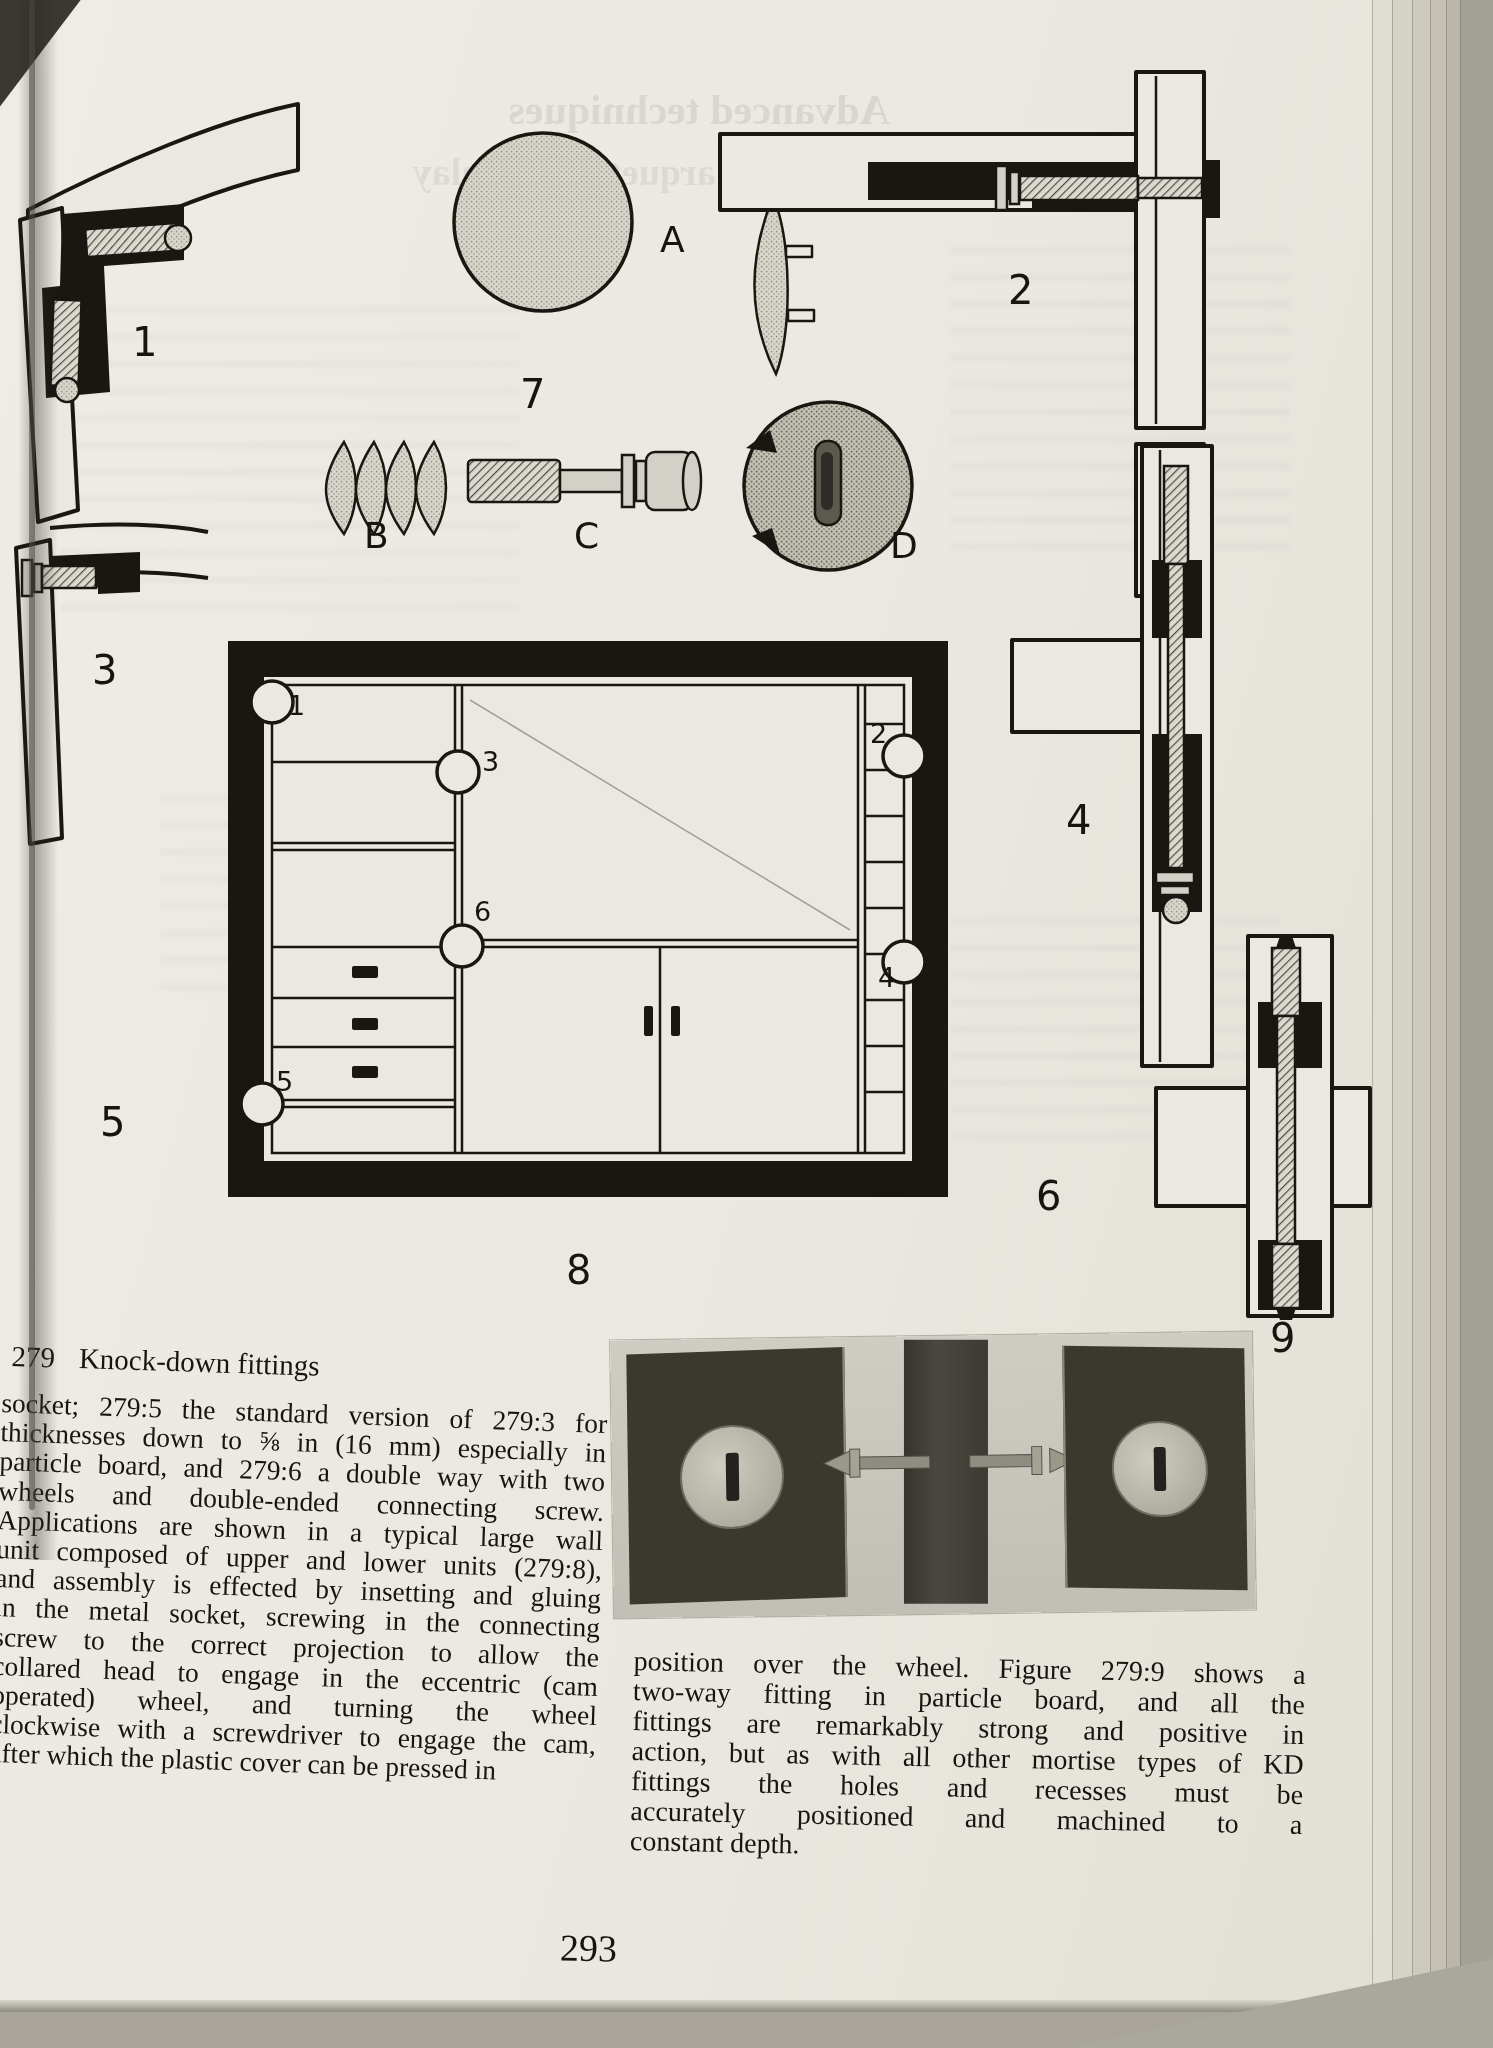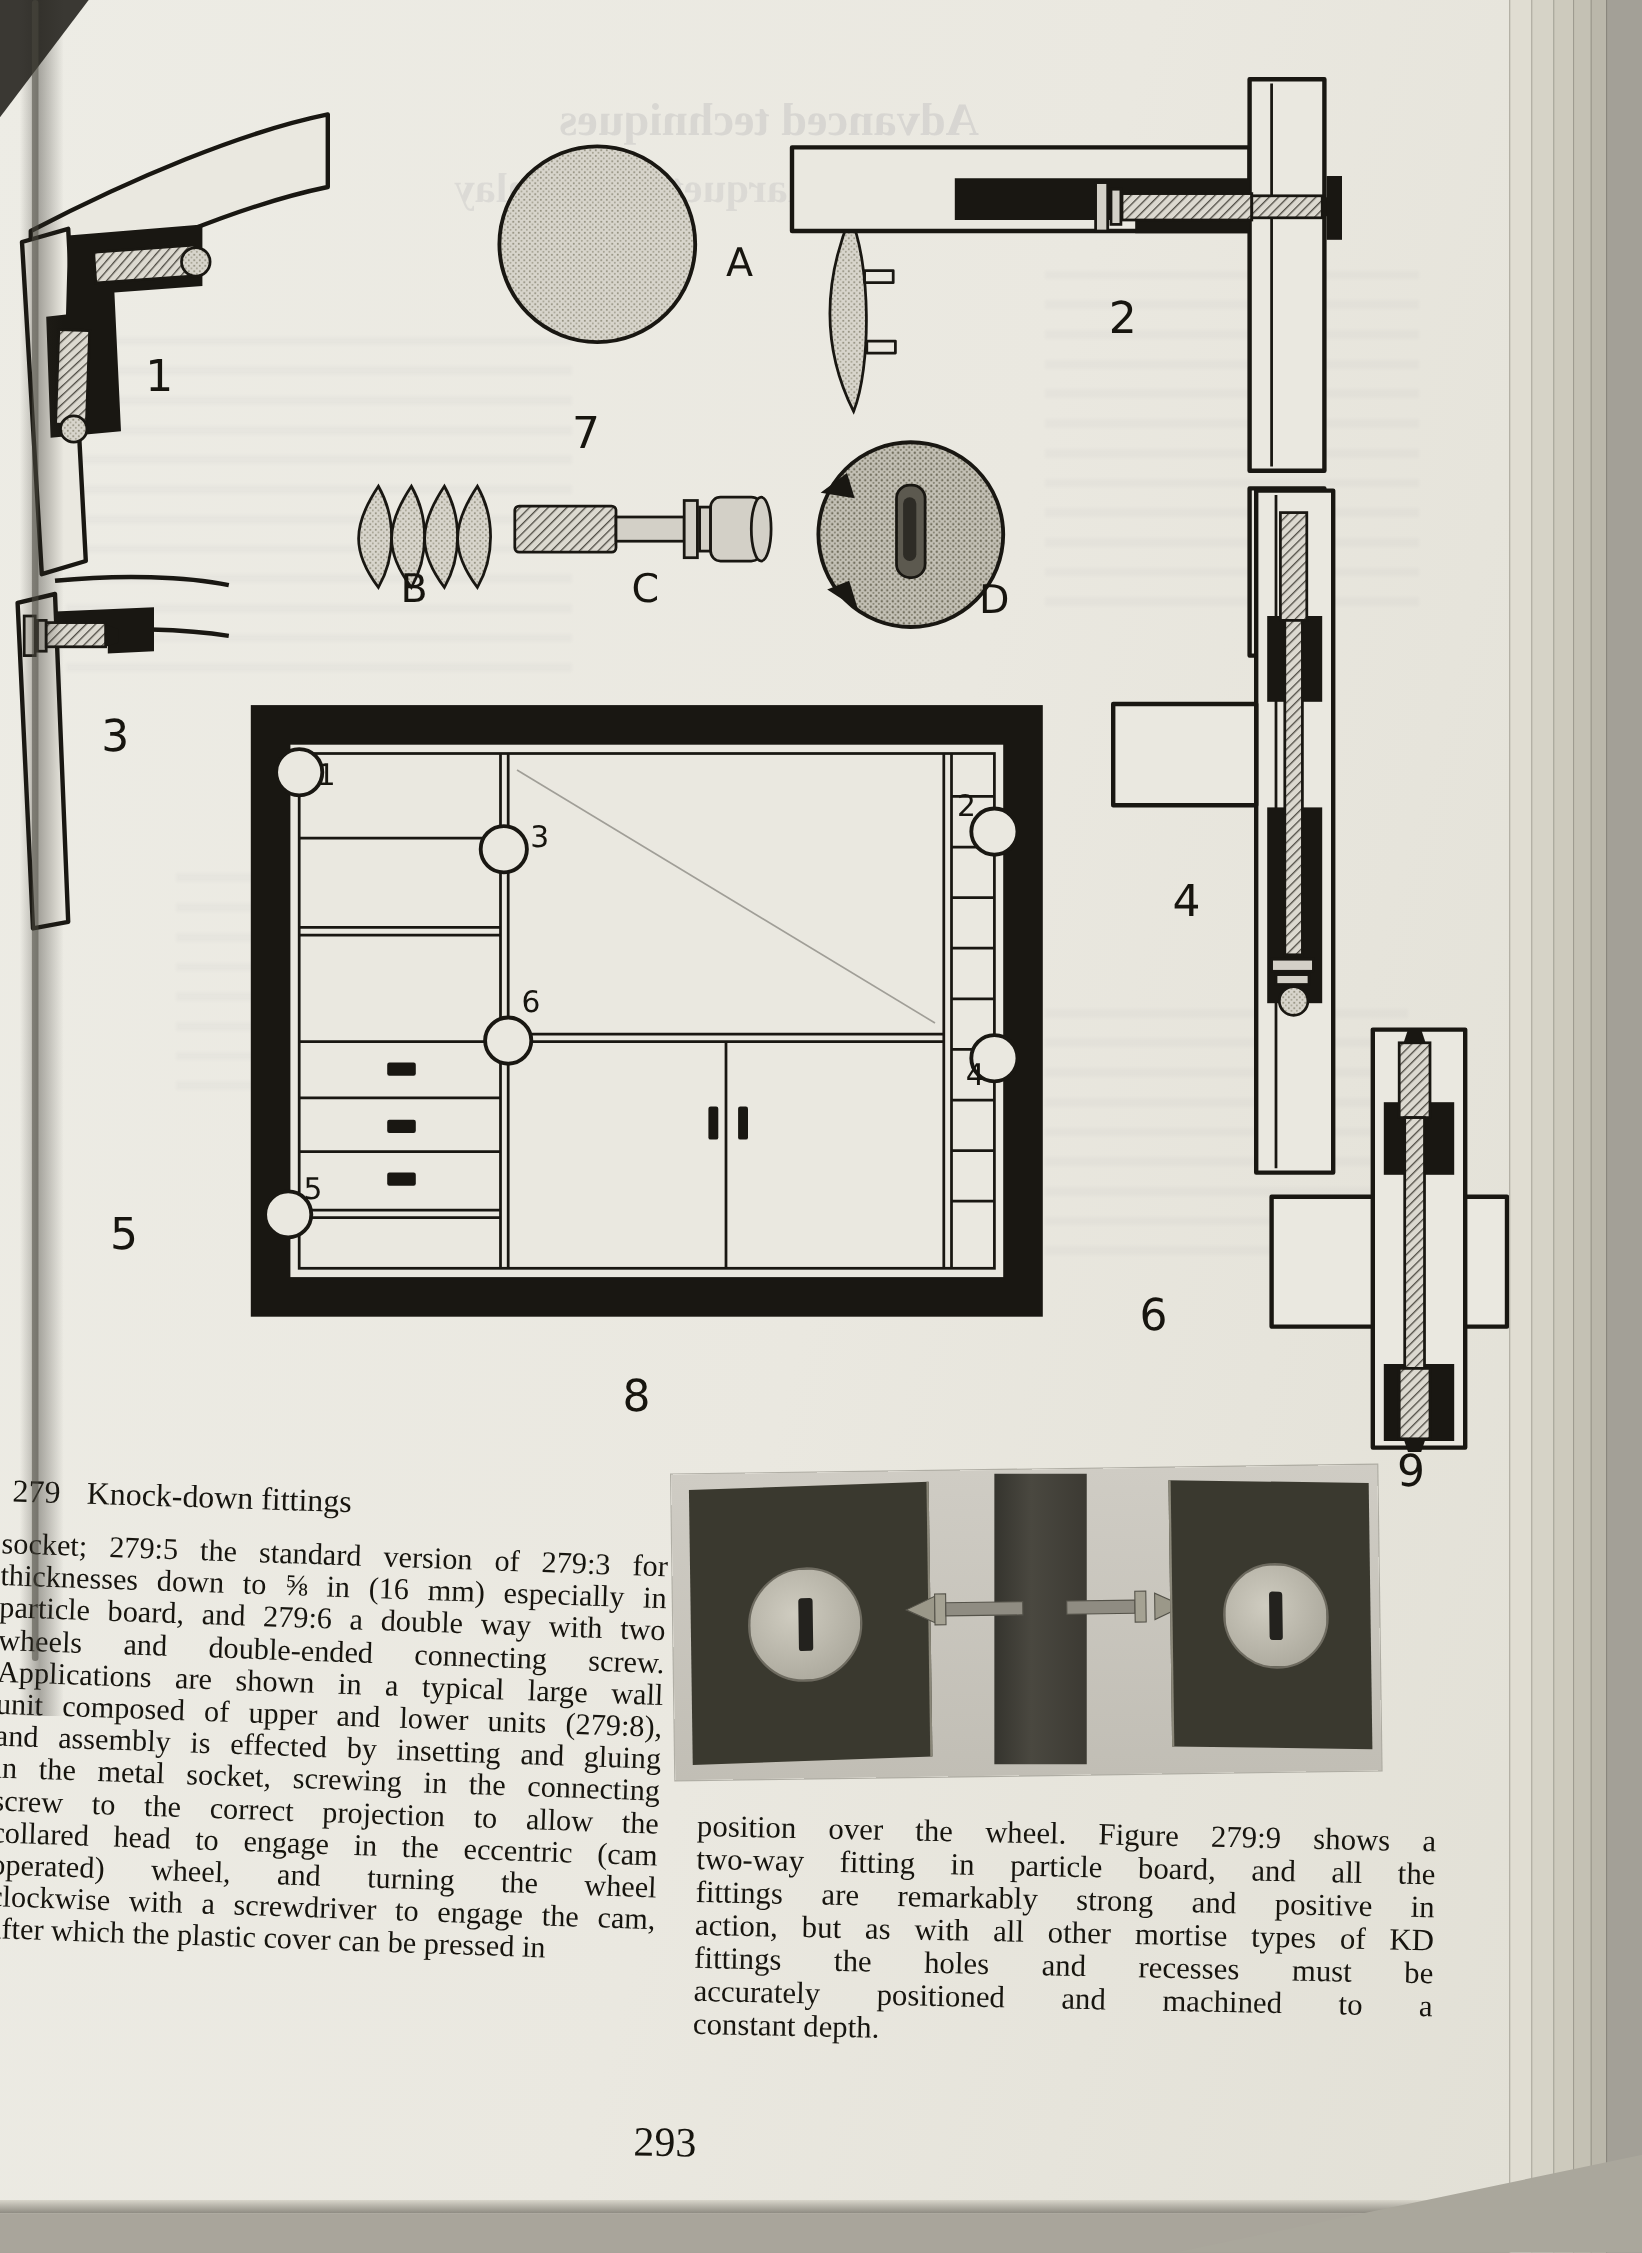--- a/index.html
+++ b/index.html
@@ -51,21 +51,21 @@
   
   .caption{left:12px;top:1340px;width:480px;font-size:29px;transform:rotate(1.8deg);
            transform-origin:0 0;white-space:nowrap;}
   .caption .num{margin-right:24px;}
   .leftcol{left:2px;top:1388px;width:606px;transform:rotate(2deg);transform-origin:0 0;}
   .leftcol .tline{font-size:27.5px;line-height:29.2px;}
   .rightcol{left:634px;top:1646px;width:672px;transform:rotate(1.2deg);transform-origin:0 0;}
   .rightcol .tline{font-size:28px;line-height:30px;}
   .tline{text-align:justify;text-align-last:justify;white-space:nowrap;}
   .tline.lastline{text-align-last:left;}
-  .pagenum{left:576px;top:1926px;font-size:38px;transform:rotate(1deg);}
+  .pagenum{left:560px;top:1926px;font-size:38px;transform:rotate(1deg);}
   
   .photo{left:612px;top:1336px;width:642px;height:278px;transform:rotate(-0.8deg);
          background:linear-gradient(#cfccc4,#c1beb5);box-shadow:0 0 0 1px rgba(120,117,108,.5);}
   .wood{background:#3a392f;position:absolute;}
   .disc{position:absolute;border-radius:50%;border:2px solid #6e6b60;
         background:radial-gradient(circle at 40% 40%,#cfccc0,#a29f93);}
   .slot{position:absolute;background:#23221e;border-radius:3px;}
 </style>
 </head>
 <body>

